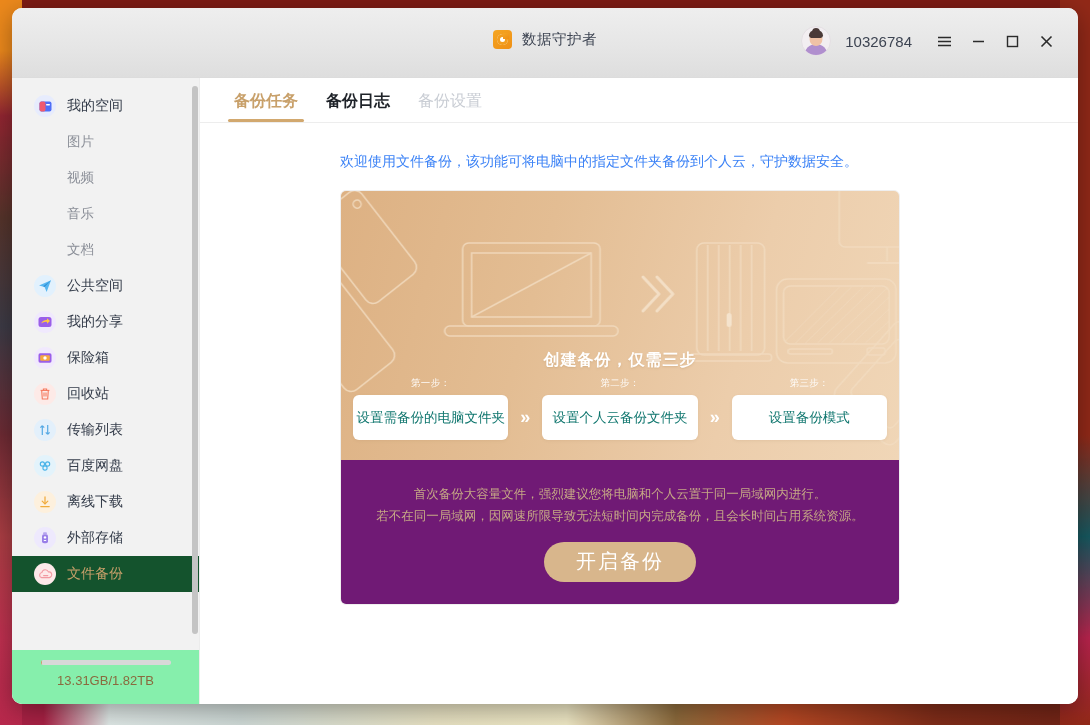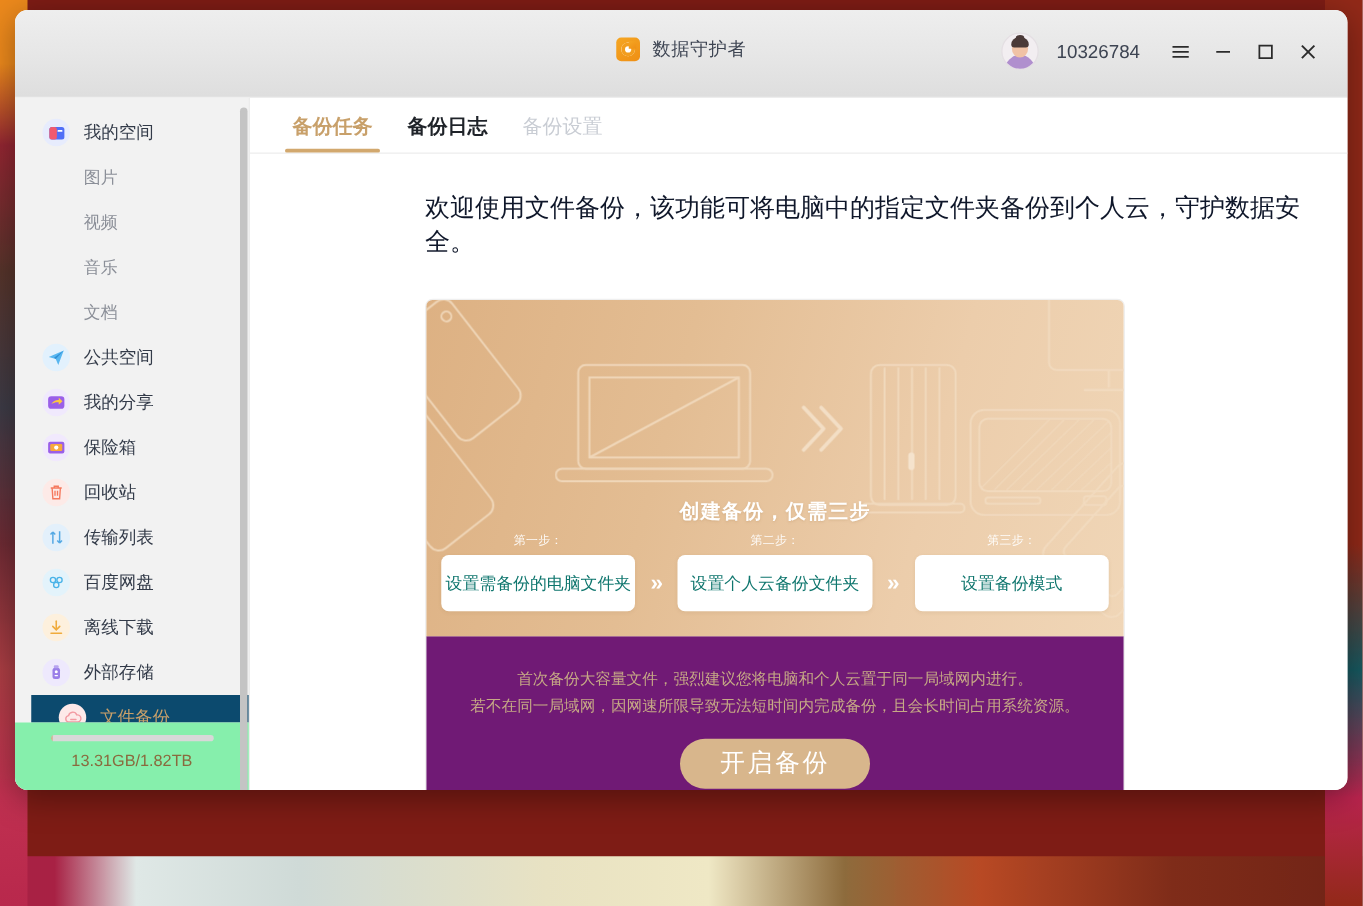--- a/index.html
+++ b/index.html
@@ -17,21 +17,21 @@
     background:
       linear-gradient(180deg,#e88a22 0%, #e88a22 7%, #8f2733 16%, #55342c 30%, #3d3b46 45%, #6c2c34 60%, #a83f45 74%, #bb3250 88%, #b32a4c 100%) left / 22px 100% no-repeat,
       linear-gradient(180deg,#8e2a1a 0%, #8e2a1a 60%, #19585f 74%, #b5264e 88%, #8e2a1a 100%) right / 30px 100% no-repeat,
       linear-gradient(90deg,#a32244 0%,#a32244 4%,#dfe8e6 10%,#cfdad7 22%,#e8e2c4 40%,#efe8c7 52%,#8c6b3e 62%,#b44a27 72%,#7c2d1b 86%,#6d2417 100%) bottom / 100% 40px no-repeat,
       #7a1d16;
     filter: saturate(1.05);
   }
   
   #window {
     position: absolute;
-    left: 12px; top: 8px; width: 1066px; height: 624px;
+    left: 12px; top: 8px; width: 1066px; height: 696px;
     border-radius: 10px;
     background: #ffffff;
     overflow: hidden;
     box-shadow: 0 6px 26px rgba(0,0,0,.35);
     display: flex; flex-direction: column;
   }
   
   #titlebar {
     height: 70px; flex: 0 0 70px;
     background: linear-gradient(180deg,#eeeeee 0%,#e6e6e6 55%,#dedede 100%);
@@ -105,21 +105,21 @@
     position: relative;
     border-right: 1px solid #ececec;
   }
   .nav { flex: 1 1 auto; padding-top: 10px; overflow: hidden; }
   .nav-item {
     height: 36px; display: flex; align-items: center; gap: 11px;
     padding-left: 22px; cursor: default;
     font-size: 14px; color: #333b49;
   }
   .nav-item.sub { padding-left: 55px; color: #8b8f98; font-size: 13.5px; }
-  .nav-item.active { background: #0c4a6e; margin-left: 13px; }
+  .nav-item.active { background: #14532d; }
   .nav-item.active .nav-label { color: #c8a06a; }
   .nav-ico {
     width: 22px; height: 22px; border-radius: 50%;
     display: flex; align-items: center; justify-content: center;
     flex: 0 0 22px;
   }
   .nav-ico svg { display:block; }
   .nav-label { white-space: nowrap; }
   
   #side-scroll {
@@ -154,21 +154,21 @@
     color: #c9cdd4; cursor: default; white-space: nowrap;
   }
   .tab.strong { color: #1f2329; font-weight: bold; }
   .tab.active { color: #c8a06a; font-weight: bold; }
   .tab.active::after {
     content: ""; position: absolute; left: 8px; right: 8px; bottom: 0;
     height: 3px; border-radius: 2px; background: #d2a86e;
   }
   #content { flex: 1 1 auto; padding: 30px 0 0 0; overflow: hidden; }
   .welcome {
-    font-size: 20px; color: #0f172a; padding-left: 140px; margin-bottom: 32px;
+    font-size: 14px; color: #3b82f6; padding-left: 140px; margin-bottom: 19px;
   }
   
   .card {
     width: 560px; margin-left: 140px;
     border: 1px solid #efefef; border-radius: 6px;
     overflow: hidden; background: #fafafa;
   }
   .banner {
     height: 269px; position: relative; overflow: hidden;
     background: linear-gradient(105deg,#ddb183 0%,#e3bd93 35%,#eccdab 70%,#f0d6b7 100%);

